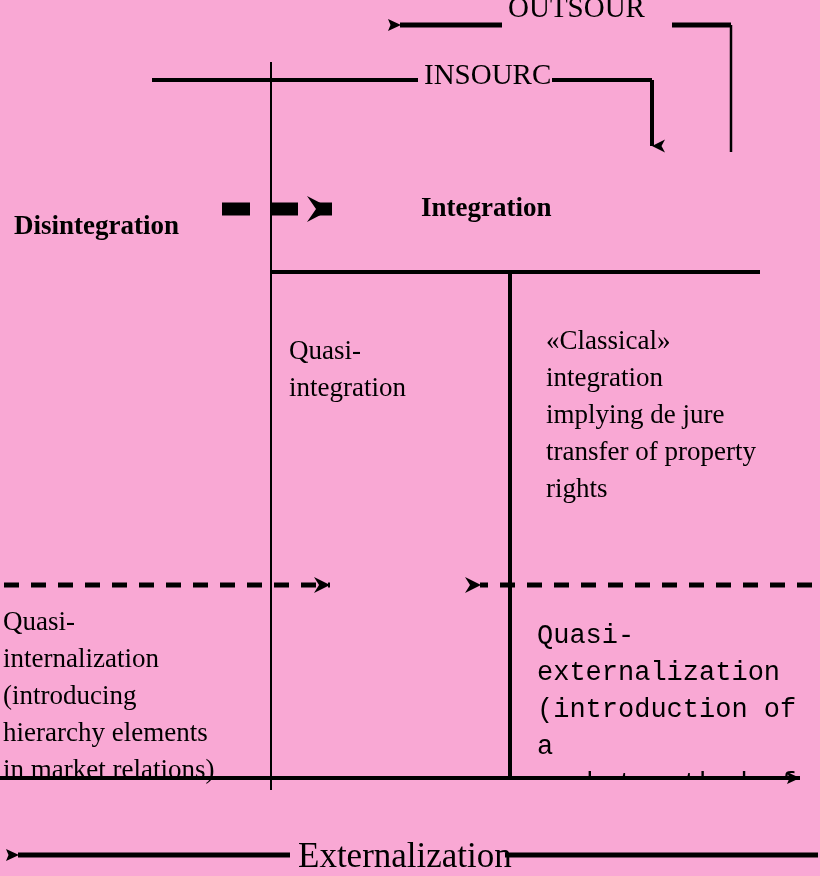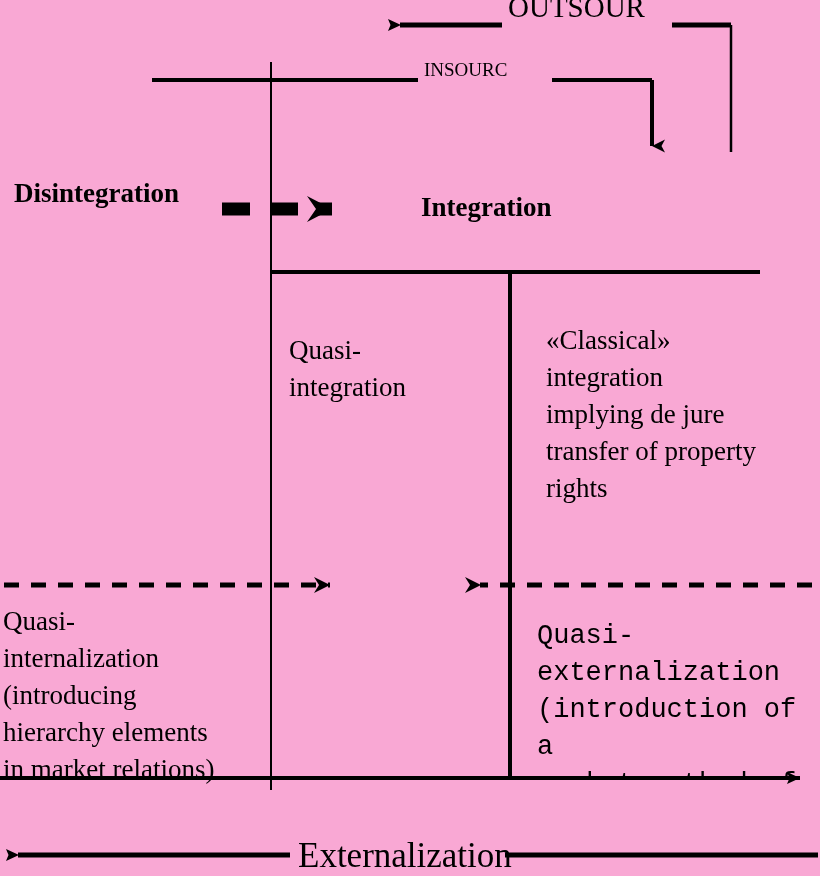--- a/index.html
+++ b/index.html
@@ -36,31 +36,31 @@
   }
   
   #label-outsourcing {
     left: 508px;
     top: -7px;
     font-size: 29px;
   }
   #label-insourcing {
     left: 424px;
     top: 60px;
-    font-size: 19px;
+    font-size: 29px;
   }
   #label-externalization {
     left: 298px;
     top: 838px;
     font-size: 35px;
   }
   
   #label-disintegration {
     left: 14px;
-    top: 180px;
+    top: 212px;
     font-size: 27px;
     font-weight: bold;
   }
   #label-integration {
     left: 421px;
     top: 194px;
     font-size: 27px;
     font-weight: bold;
   }
   

